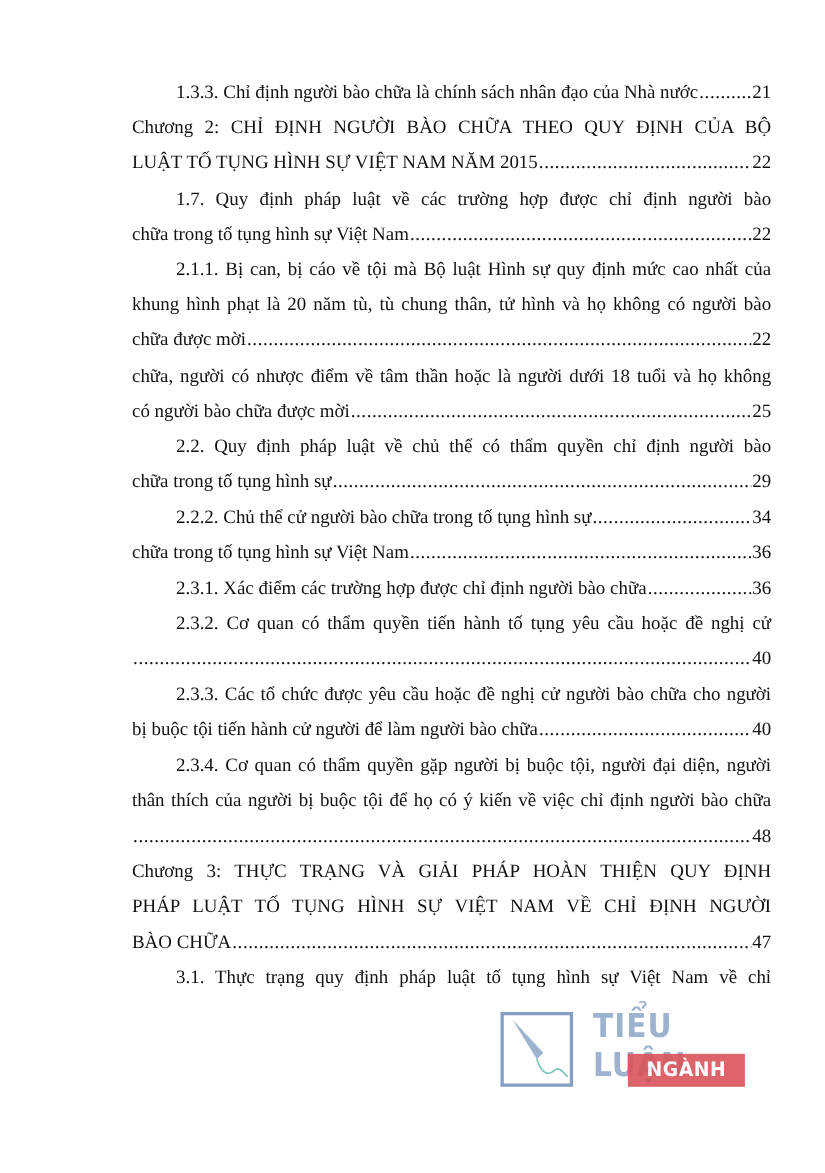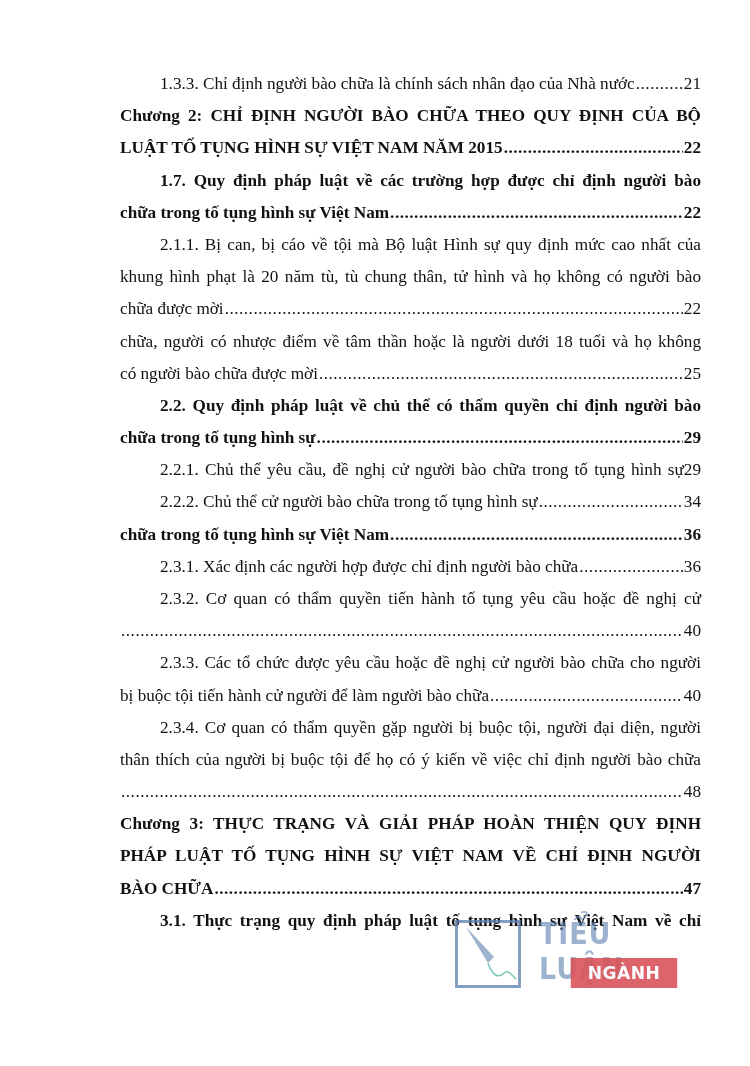--- a/index.html
+++ b/index.html
@@ -5,21 +5,21 @@
   html, body { margin: 0; padding: 0; }
   body {
     width: 750px; height: 1066px; background: #ffffff; position: relative; overflow: hidden;
     font-family: "Liberation Serif", "DejaVu Serif", serif; color: #111;
   }
   .page { position: absolute; left: 105px; top: 68px; width: 581px; margin-left: 15px; }
   .line {
     position: relative; height: 32.2px; line-height: 32.2px; font-size: 17.2px;
     white-space: nowrap; display: flex; align-items: baseline;
   }
-  .line.bold { font-weight: bold; align-items: flex-end; }
+  .line.bold { font-weight: normal; }
   .line.indent { padding-left: 40px; }
   .line.justify .txt { flex: 1; text-align: justify; text-align-last: justify; }
   .line .txt { flex: 0 0 auto; }
   .line .dots {
     flex: 1 1 auto; overflow: hidden; white-space: nowrap; margin: 0 1px;
     letter-spacing: 0.5px;
   }
   .line .dots::after {
     content: "................................................................................................................................................................................................................................................";
   }
@@ -88,35 +88,32 @@
       <span class="pg">25</span>
     </div>
     <div class="line bold indent justify">
       <span class="txt">2.2. Quy định pháp luật về chủ thể có thẩm quyền chỉ định người bào</span>
     </div>
     <div class="line bold">
       <span class="txt">chữa trong tố tụng hình sự</span>
       <span class="dots"></span>
       <span class="pg">29</span>
     </div>
-    <div class="line indent justify">
-      <span class="txt">2.2.1. Chủ thể yêu cầu, đề nghị cử người bào chữa trong tố tụng hình sự29</span>
-    </div>
     <div class="line indent">
       <span class="txt">2.2.2. Chủ thể cử người bào chữa trong tố tụng hình sự</span>
       <span class="dots"></span>
       <span class="pg">34</span>
     </div>
     <div class="line bold">
       <span class="txt">chữa trong tố tụng hình sự Việt Nam</span>
       <span class="dots"></span>
       <span class="pg">36</span>
     </div>
     <div class="line indent">
-      <span class="txt">2.3.1. Xác định các người hợp được chỉ định người bào chữa</span>
+      <span class="txt">2.3.1. Xác điểm các trường hợp được chỉ định người bào chữa</span>
       <span class="dots"></span>
       <span class="pg">36</span>
     </div>
     <div class="line indent justify">
       <span class="txt">2.3.2. Cơ quan có thẩm quyền tiến hành tố tụng yêu cầu hoặc đề nghị cử</span>
     </div>
     <div class="line">
       <span class="dots"></span>
       <span class="pg">40</span>
     </div>

